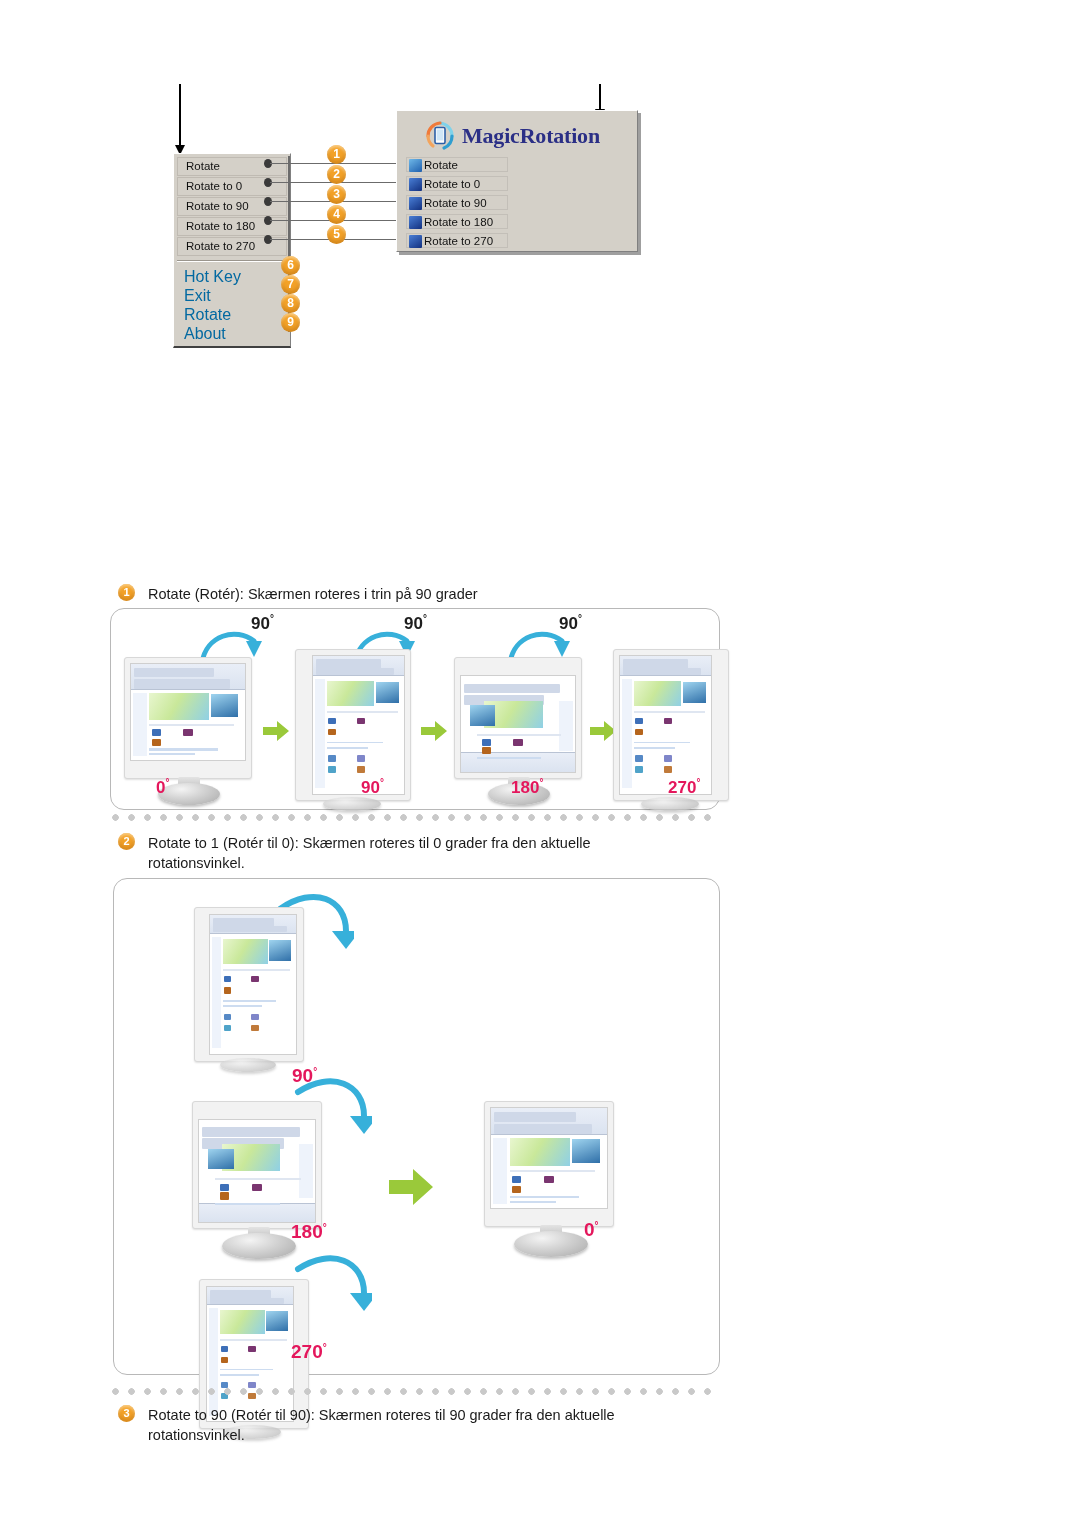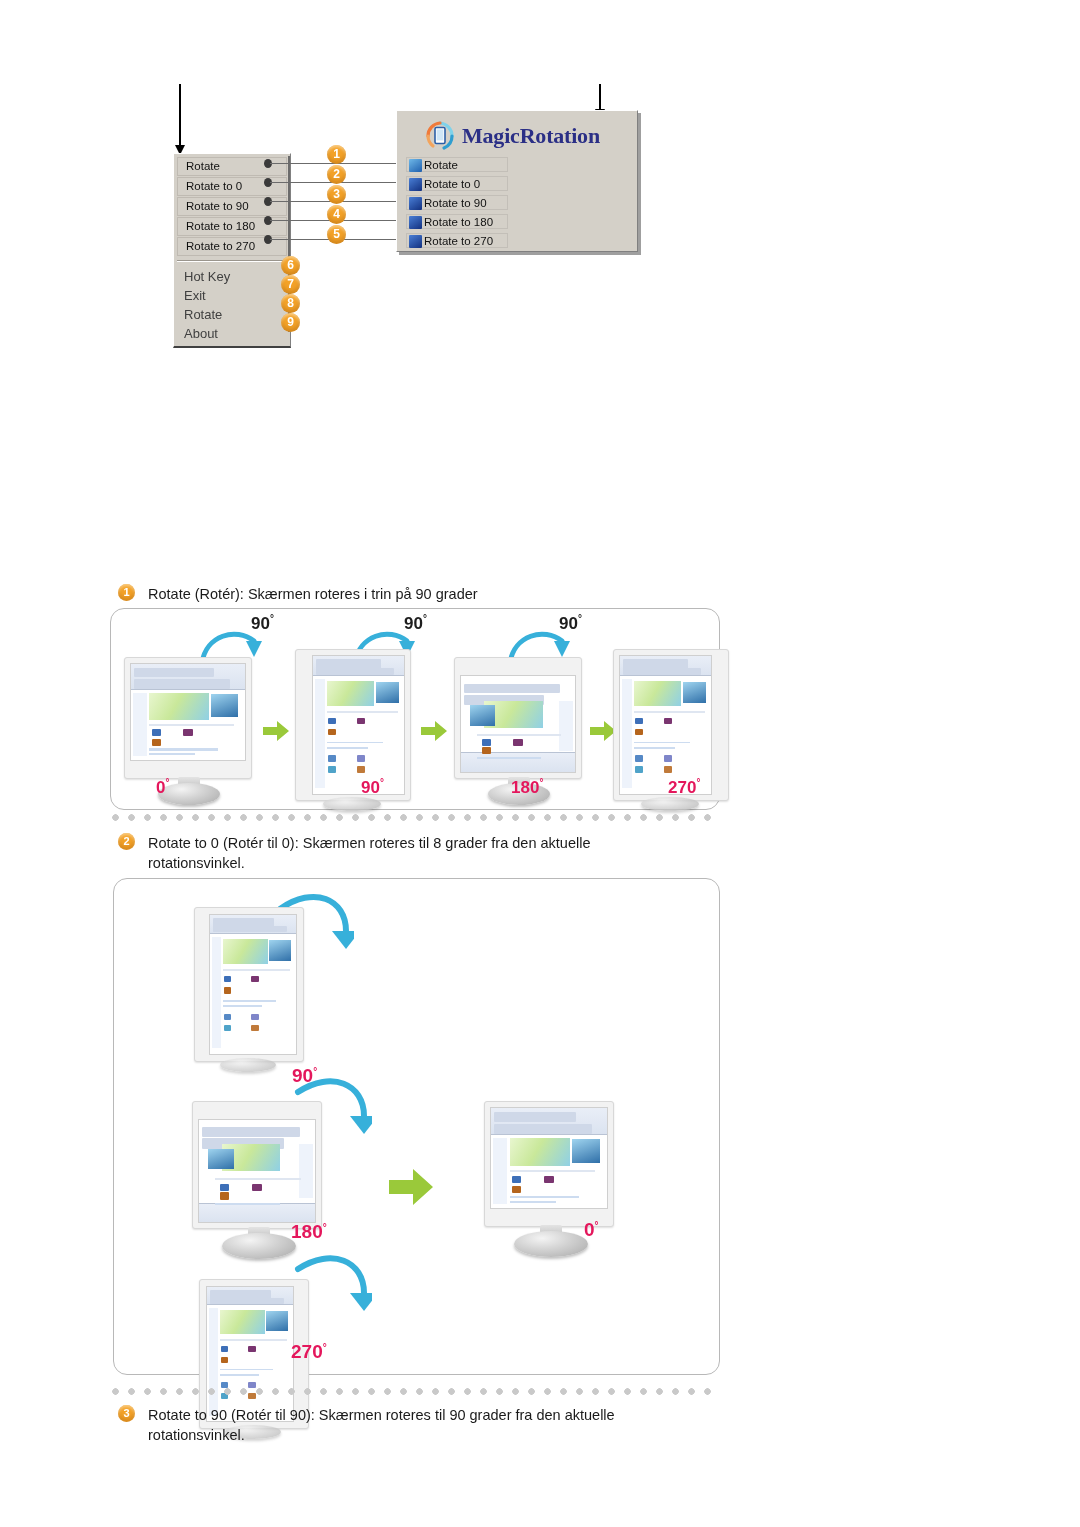--- a/index.html
+++ b/index.html
@@ -17,21 +17,21 @@
   
   #context-menu{position:absolute;left:173px;top:153px;width:116px;
     background:#d4d0c8;border-left:1px solid #fff;border-top:1px solid #fff;
     border-right:1px solid #808080;border-bottom:2px solid #404040;
     font-size:11px;padding:2px 0 3px 0;}
   .cm-item{height:17px;line-height:17px;margin:1px 3px;padding-left:8px;
     background:#d4d0c8;border:1px solid #bfbab2;color:#111;font-size:11.5px;
     white-space:nowrap;}
   .cm-sep{height:1px;background:#9a958d;margin:4px 3px 5px 3px;
     border-bottom:1px solid #fff;}
-  .cm-plain{height:19px;line-height:19px;padding-left:10px;font-size:13px;color:#404040;}
+  .cm-plain{height:19px;line-height:19px;padding-left:10px;font-size:16px;color:#0369a1;}
 
   
   #mr-panel{position:absolute;left:396px;top:110px;width:240px;height:140px;
     background:#d4d0c8;border-left:1px solid #fff;border-top:1px solid #fff;
     border-right:1px solid #808080;border-bottom:1px solid #808080;
     box-shadow:3px 3px 0 rgba(80,80,80,.55);}
   #mr-logo{position:absolute;left:28px;top:8px;height:34px;display:flex;align-items:center;gap:7px;}
   #mr-logo .logo-mark{width:30px;height:30px;position:relative;flex:0 0 30px;}
   #mr-logo .logo-text{font-family:"Liberation Serif","DejaVu Serif",serif;
     font-weight:bold;font-size:22px;color:#2b2f86;letter-spacing:-.2px;}
@@ -339,21 +339,21 @@
   </div>
   <div class="deg-bot" style="left:557px;top:168px;">
     <span>270</span><sup>°</sup>
   </div>
 </div>
 
 <div class="dotted-rule" style="left:112px;top:814px;width:600px;"></div>
 
 <div class="caption" style="left:118px;top:833px;width:560px;">
   <span class="num">2</span>
-  <span class="txt">Rotate to 0 (Rotér til 0): Skærmen roteres til 8 grader fra den aktuelle rotationsvinkel.</span>
+  <span class="txt">Rotate to 1 (Rotér til 0): Skærmen roteres til 0 grader fra den aktuelle rotationsvinkel.</span>
 </div>
 
 <div class="illus-panel" style="left:113px;top:878px;width:605px;height:495px;">
 
   <svg class="rot-arc" style="left:160px;top:8px;" width="80" height="80" viewBox="0 0 80 80">
     <path d="M6 22 C40 -2 72 12 72 44" fill="none" stroke="#37b0da" stroke-width="6" stroke-linecap="round"></path>
     <polygon points="58,44 86,44 72,62" fill="#37b0da"></polygon>
   </svg>
 
   <div class="monitor" style="left:80px;top:28px;width:120px;height:170px;">

